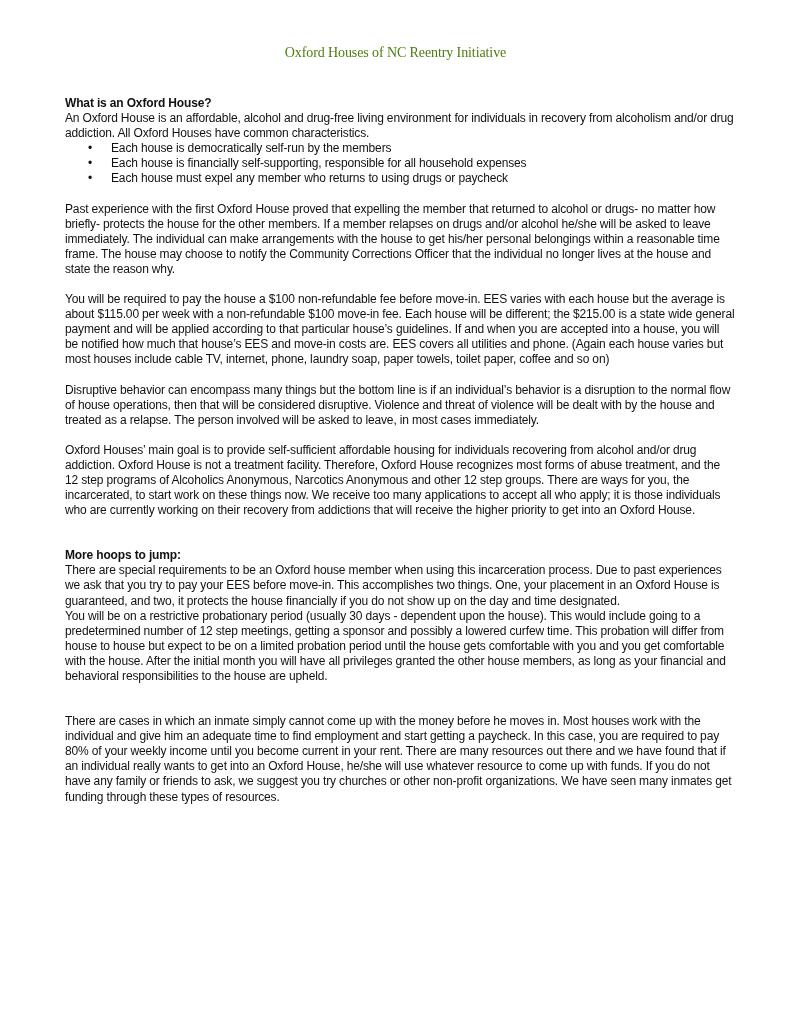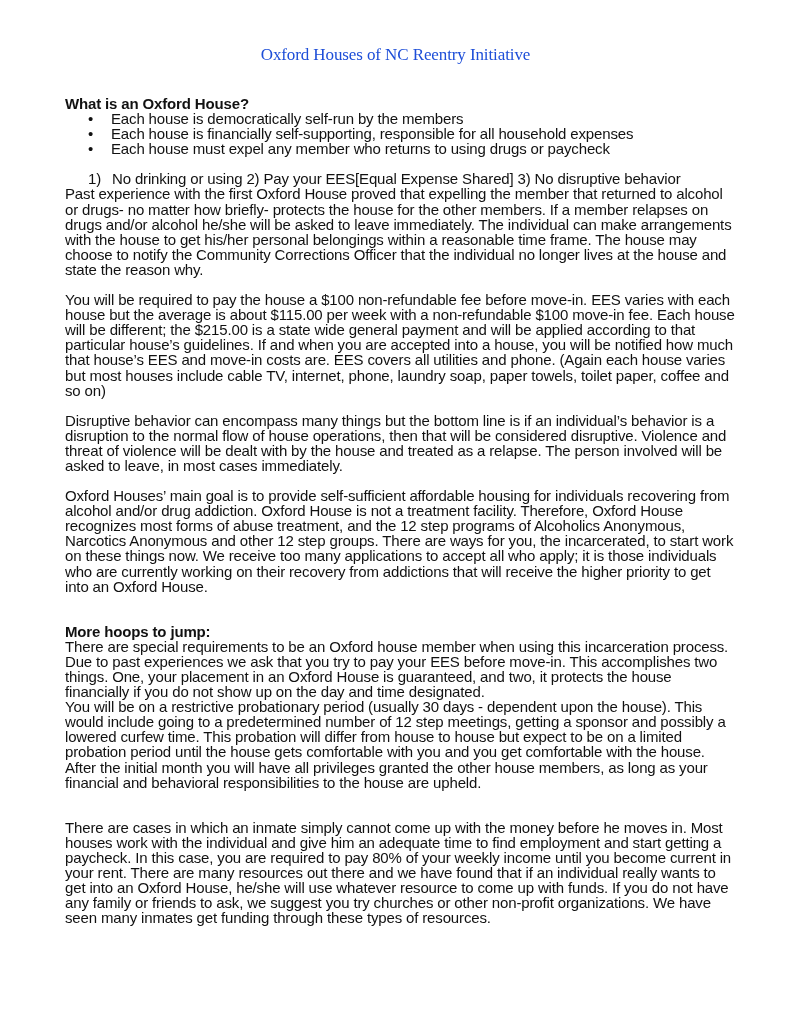--- a/index.html
+++ b/index.html
@@ -3,26 +3,26 @@
   <meta charset="utf-8">
   <style>
     html, body { margin: 0; padding: 0; background: #ffffff; }
     body {
       width: 791px; height: 1023px; position: relative; overflow: hidden;
       color: #111111;
     }
     .page { position: absolute; left: 0; top: 0; width: 791px; height: 1023px; }
     .title {
       position: absolute; top: 45px; left: 0; width: 791px; text-align: center;
-      font-family: "Liberation Serif", serif; font-size: 17px; color: #1d4ed8;
+      font-family: "Liberation Serif", serif; font-size: 14px; color: #4d7c0f;
       letter-spacing: -0.1px;
     }
     .content {
       position: absolute; left: 65px; top: 96px; width: 670px;
-      font-family: "Liberation Sans", sans-serif; font-size: 15px; line-height: 15.1px;
+      font-family: "Liberation Sans", sans-serif; font-size: 12px; line-height: 15.1px;
       letter-spacing: -0.15px;
     }
     .heading { font-weight: bold; margin: 0; }
     p { margin: 0; }
     ul.bullets { list-style: none; margin: 0; padding: 0; }
     ul.bullets li { position: relative; padding-left: 46px; }
     ul.bullets li .dot { position: absolute; left: 23px; top: 0; }
     .req-line { padding-left: 23px; }
     .req-line .num { display: inline-block; width: 24px; }
     .gap { height: 15px; }
@@ -31,40 +31,40 @@
 </head>
 <body>
 
 <div class="page">
   <div class="title">Oxford Houses of NC Reentry Initiative</div>
 
   <div class="content">
 
     <section>
       <p class="heading">What is an Oxford House?</p>
+      <p>An Oxford House is an affordable, alcohol and drug-free living environment for individuals in recovery from alcoholism and/or drug addiction. All Oxford Houses have common characteristics.</p>
       <ul class="bullets">
         <li>
           <span class="dot">•</span>
           <span>Each house is democratically self-run by the members</span>
         </li>
         <li>
           <span class="dot">•</span>
           <span>Each house is financially self-supporting, responsible for all household expenses</span>
         </li>
         <li>
           <span class="dot">•</span>
           <span>Each house must expel any member who returns to using drugs or paycheck</span>
         </li>
       </ul>
     </section>
 
     <div class="gap"></div>
 
     <section>
-      <p class="req-line"><span class="num">1)</span><span>No drinking or using 2) Pay your EES[Equal Expense Shared] 3) No disruptive behavior</span></p>
       <p>Past experience with the first Oxford House proved that expelling the member that returned to alcohol or drugs- no matter how briefly- protects the house for the other members. If a member relapses on drugs and/or alcohol he/she will be asked to leave immediately. The individual can make arrangements with the house to get his/her personal belongings within a reasonable time frame. The house may choose to notify the Community Corrections Officer that the individual no longer lives at the house and state the reason why.</p>
       <div class="gap"></div>
       <p>You will be required to pay the house a $100 non-refundable fee before move-in. EES varies with each house but the average is about $115.00 per week with a non-refundable $100 move-in fee. Each house will be different; the $215.00 is a state wide general payment and will be applied according to that particular house’s guidelines. If and when you are accepted into a house, you will be notified how much that house’s EES and move-in costs are. EES covers all utilities and phone. (Again each house varies but most houses include cable TV, internet, phone, laundry soap, paper towels, toilet paper, coffee and so on)</p>
       <div class="gap"></div>
       <p>Disruptive behavior can encompass many things but the bottom line is if an individual’s behavior is a disruption to the normal flow of house operations, then that will be considered disruptive. Violence and threat of violence will be dealt with by the house and treated as a relapse. The person involved will be asked to leave, in most cases immediately.</p>
     </section>
 
     <div class="gap"></div>
 
     <section>

